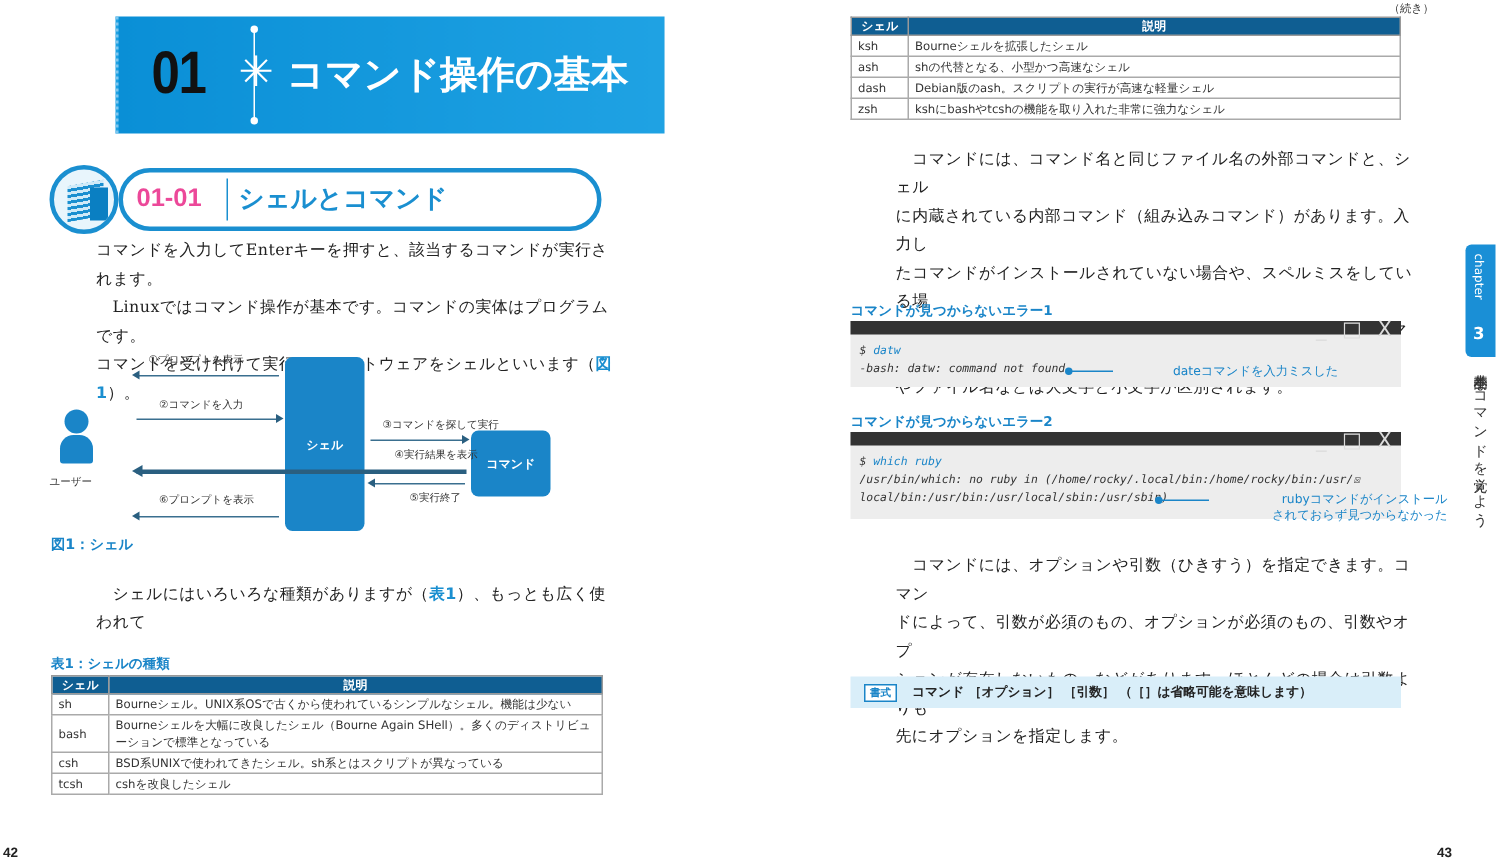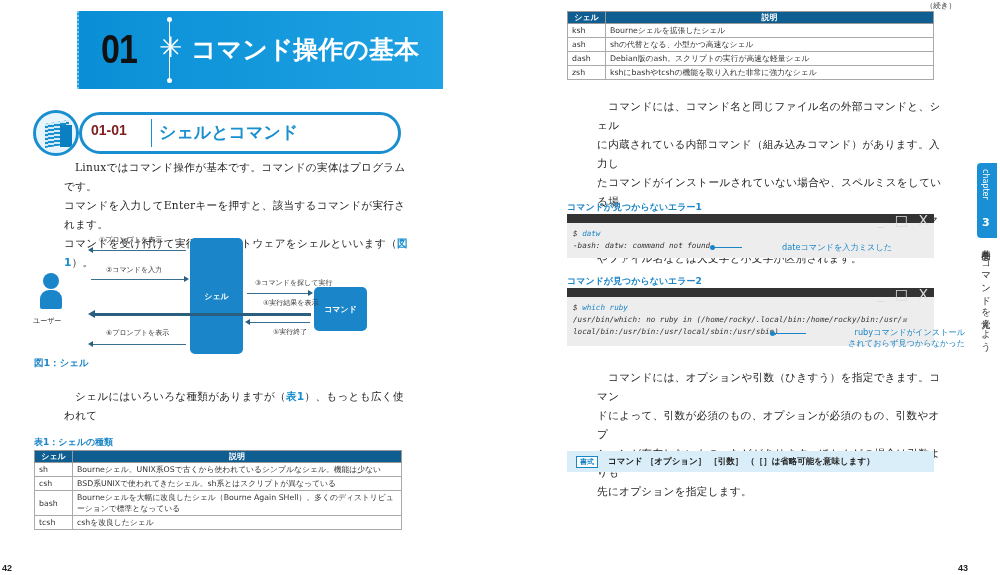--- a/index.html
+++ b/index.html
@@ -32,21 +32,21 @@
   .section-icon {
     position: absolute; left: 0; top: 0; width: 46px; height: 46px; border-radius: 50%;
     border: 3px solid #1a8fd0; background: #e8f5fc; overflow: hidden;
   }
   .section-icon .cube { position: absolute; left: 9px; top: 9px; width: 24px; height: 24px; background: repeating-linear-gradient(0deg, #1a8fd0 0 2px, #cfeaf8 2px 4px); transform: skewY(-10deg); }
   .section-icon .cube-side { position: absolute; left: 24px; top: 12px; width: 12px; height: 22px; background: #0a7fc2; }
   .section-pill {
     position: absolute; left: 46px; top: 2px; width: 322px; height: 42px;
     border: 3px solid #1a8fd0; border-radius: 22px;
   }
-  .section-num { position: absolute; left: 58px; top: 12px; font-size: 14px; font-weight: 900; color: #7f1d1d; font-family: "Liberation Sans", sans-serif; }
+  .section-num { position: absolute; left: 58px; top: 12px; font-size: 17px; font-weight: 900; color: #ec4899; font-family: "Liberation Sans", sans-serif; }
   .section-sep { position: absolute; left: 118px; top: 9px; width: 1px; height: 28px; background: #1a8fd0; }
   .section-title { position: absolute; left: 126px; top: 11px; font-size: 17px; font-weight: bold; color: #1a8fd0; }
 
   
   .para {
     position: absolute; font-family: "DejaVu Serif", serif; font-size: 10.6px; line-height: 19px;
     color: #222; text-indent: 11px; letter-spacing: 0.3px;
   }
   .ref { color: #1a8fd0; font-weight: bold; font-family: "DejaVu Sans", sans-serif; }
 
@@ -113,22 +113,22 @@
     <div class="section-icon">
       <div class="cube"></div>
         <div class="cube-side"></div>
     </div>
     <div class="section-num">01-01</div>
     <div class="section-sep"></div>
     <div class="section-title">シェルとコマンド</div>
   </div>
 
   <div class="para" style="left:64px; top:158px; width:345px;">
+    <div style="text-indent:0">コマンドを入力してEnterキーを押すと、該当するコマンドが実行されます。</div>
     <div>Linuxではコマンド操作が基本です。コマンドの実体はプログラムです。</div>
-    <div style="text-indent:0">コマンドを入力してEnterキーを押すと、該当するコマンドが実行されます。</div>
     <div style="text-indent:0"><span>コマンドを受け付けて実行するソフトウェアをシェルといいます（</span><span class="ref">図1</span><span>）。</span></div>
   </div>
 
   <div class="diagram">
     <div class="user-icon">
         <div class="head"></div>
         <div class="body"></div>
       </div>
     <div class="d-label" style="left:0px; top:86px;">ユーザー</div>
 
@@ -172,26 +172,26 @@
         <th>シェル</th>
         <th>説明</th>
       </tr>
     </thead>
     <tbody>
       <tr>
         <td class="col1">sh</td>
         <td>Bourneシェル。UNIX系OSで古くから使われているシンプルなシェル。機能は少ない</td>
       </tr>
       <tr>
+        <td class="col1">bash</td>
+        <td>Bourneシェルを大幅に改良したシェル（Bourne Again SHell）。多くのディストリビューションで標準となっている</td>
+      </tr>
+      <tr>
         <td class="col1">csh</td>
         <td>BSD系UNIXで使われてきたシェル。sh系とはスクリプトが異なっている</td>
-      </tr>
-      <tr>
-        <td class="col1">bash</td>
-        <td>Bourneシェルを大幅に改良したシェル（Bourne Again SHell）。多くのディストリビューションで標準となっている</td>
       </tr>
       <tr>
         <td class="col1">tcsh</td>
         <td>cshを改良したシェル</td>
       </tr>
     </tbody>
   </table>
 
   <div class="page-num" style="left:2px;">42</div>
 </div>

